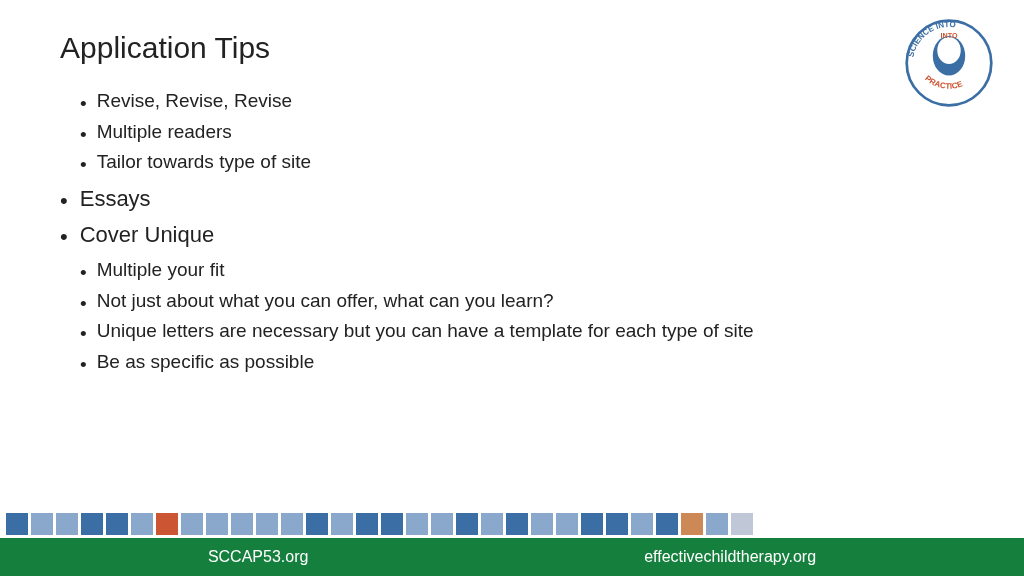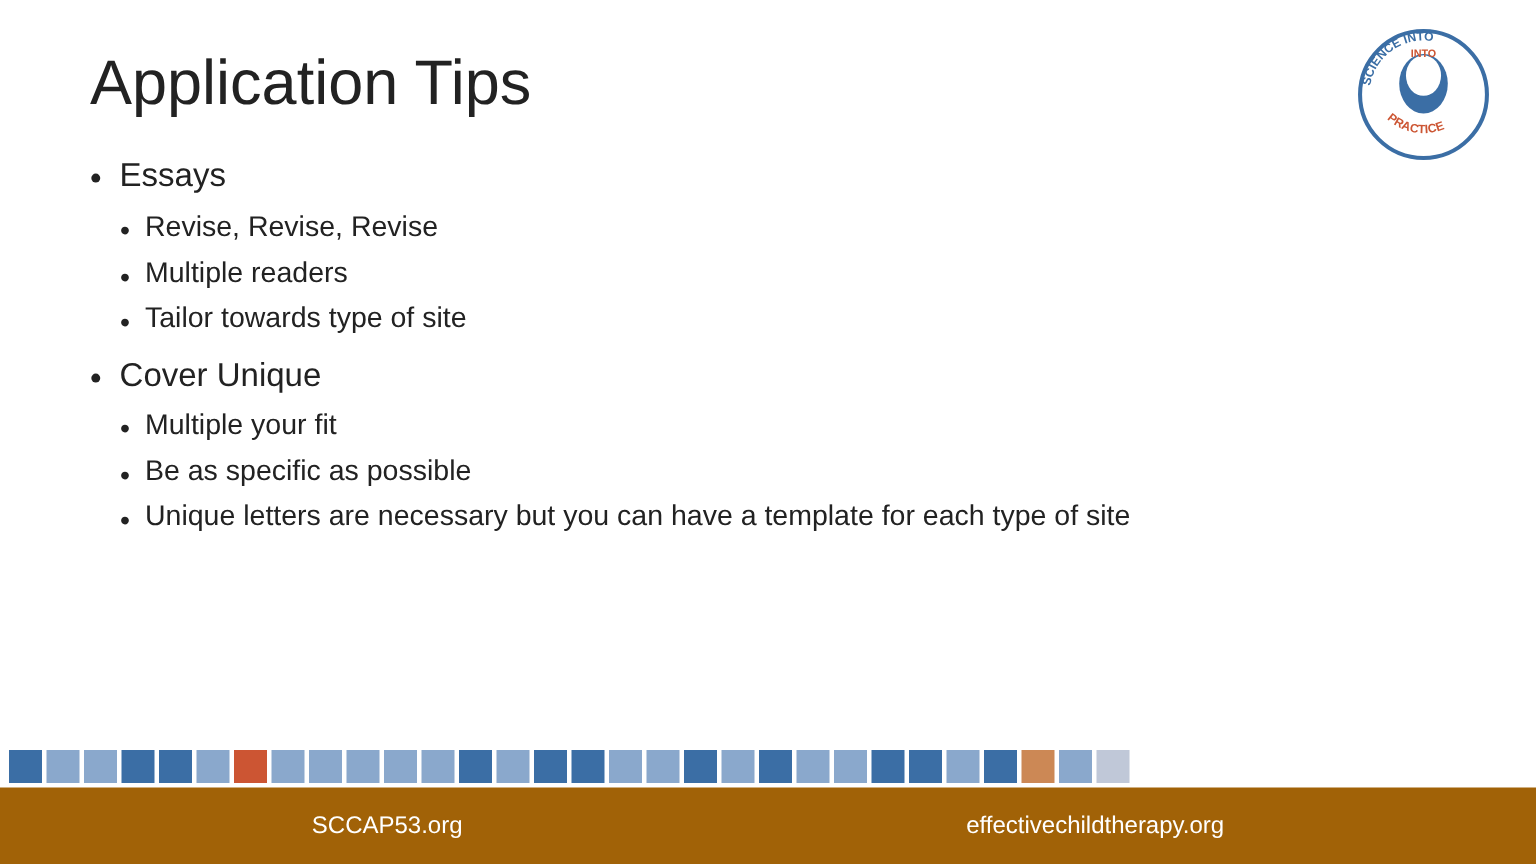--- a/index.html
+++ b/index.html
@@ -22,21 +22,21 @@
       flex-direction: column;
     }
 
     .content-area {
       flex: 1;
       padding: 30px 60px 10px 60px;
       position: relative;
     }
 
     .page-title {
-      font-size: 42px;
+      font-size: 30px;
       font-weight: 300;
       color: #222;
       margin-bottom: 24px;
       line-height: 1.2;
     }
 
     .logo {
       position: absolute;
       top: 18px;
       right: 30px;
@@ -112,22 +112,22 @@
       align-items: center;
     }
 
     .color-square {
       width: 22px;
       height: 22px;
       flex-shrink: 0;
     }
 
     .footer {
-      background: #a16207;
-      height: 51px;
+      background: #15803d;
+      height: 38px;
       display: flex;
       align-items: center;
       justify-content: space-around;
       padding: 0 40px;
     }
 
     .footer-text {
       color: #ffffff;
       font-size: 16px;
       font-weight: 400;
@@ -162,38 +162,39 @@
           <textPath href="#botArc" startOffset="15%">PRACTICE</textPath>
         </text>
 
         <text x="50" y="22" text-anchor="middle" font-size="8" font-weight="bold" fill="#cc5533" font-family="Arial">INTO</text>
       </svg>
     </div>
 
     <h1 class="page-title" data-name="page-title">Application Tips</h1>
 
     <ul class="main-list" data-name="main-list">
-    <li data-name="list-item">
-          <span class="main-list-item-text" data-name="list-item-label">Essays</span>
-        </li>
-        <li data-name="sub-list-container" style="display: block; padding-left: 0px; list-style: none;">
+    <li data-name="sub-list-container" style="display: block; padding-left: 0px; list-style: none;">
           <ul class="sub-list" data-name="sub-list">
             <li data-name="sub-list-item">Revise, Revise, Revise</li>
             <li data-name="sub-list-item">Multiple readers</li>
             <li data-name="sub-list-item">Tailor towards type of site</li>
           </ul>
         </li>
         <li data-name="list-item">
+          <span class="main-list-item-text" data-name="list-item-label">Essays</span>
+        </li>
+        <li data-name="list-item">
           <span class="main-list-item-text" data-name="list-item-label">Cover Unique</span>
         </li>
         <li data-name="sub-list-container" style="display: block; padding-left: 0px; list-style: none;">
           <ul class="sub-list" data-name="sub-list">
             <li data-name="sub-list-item">Multiple your fit</li>
+            <li data-name="sub-list-item">Not just about what you can offer, what can you learn?</li>
+            <li data-name="sub-list-item">Unique letters are necessary but you can have a template for each type of site</li>
             <li data-name="sub-list-item">Be as specific as possible</li>
-            <li data-name="sub-list-item">Unique letters are necessary but you can have a template for each type of site</li>
           </ul>
         </li>
       </ul>
   </div>
 
   <div class="bottom-section" data-name="bottom-section">
     <div class="color-bar" data-name="color-bar">
         <div class="color-square" data-name="color-square" style="background: rgb(59, 110, 165);"></div>
         <div class="color-square" data-name="color-square" style="background: rgb(138, 168, 204);"></div>
         <div class="color-square" data-name="color-square" style="background: rgb(138, 168, 204);"></div>

